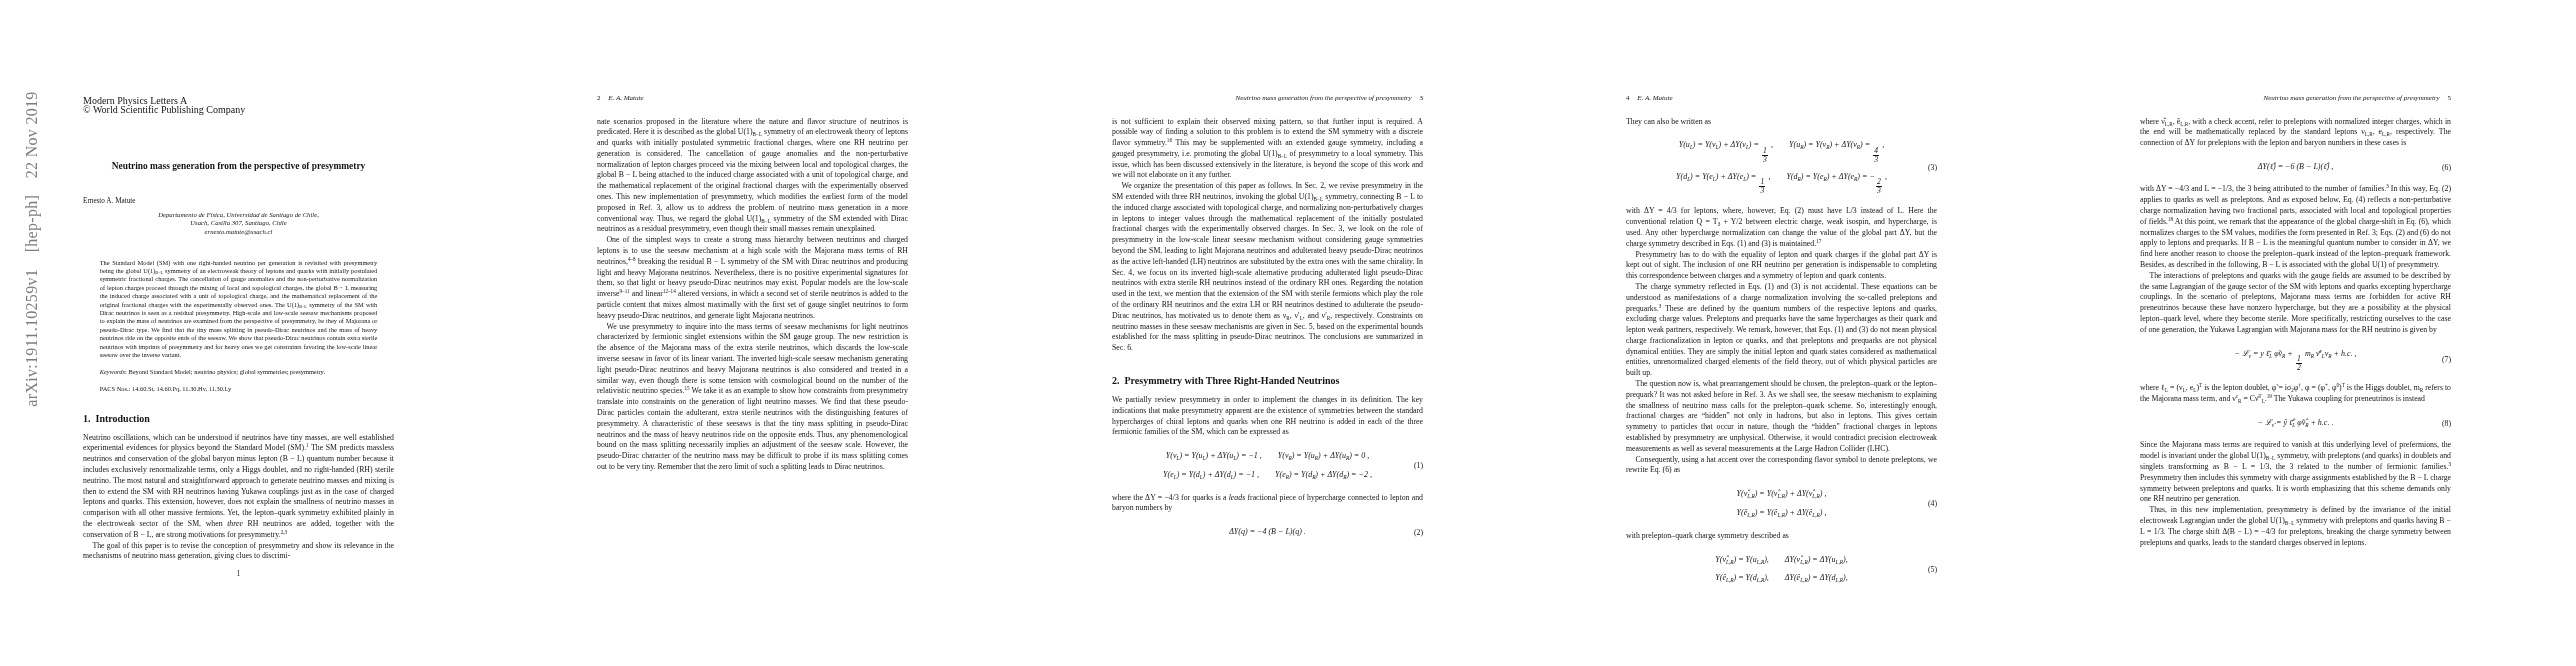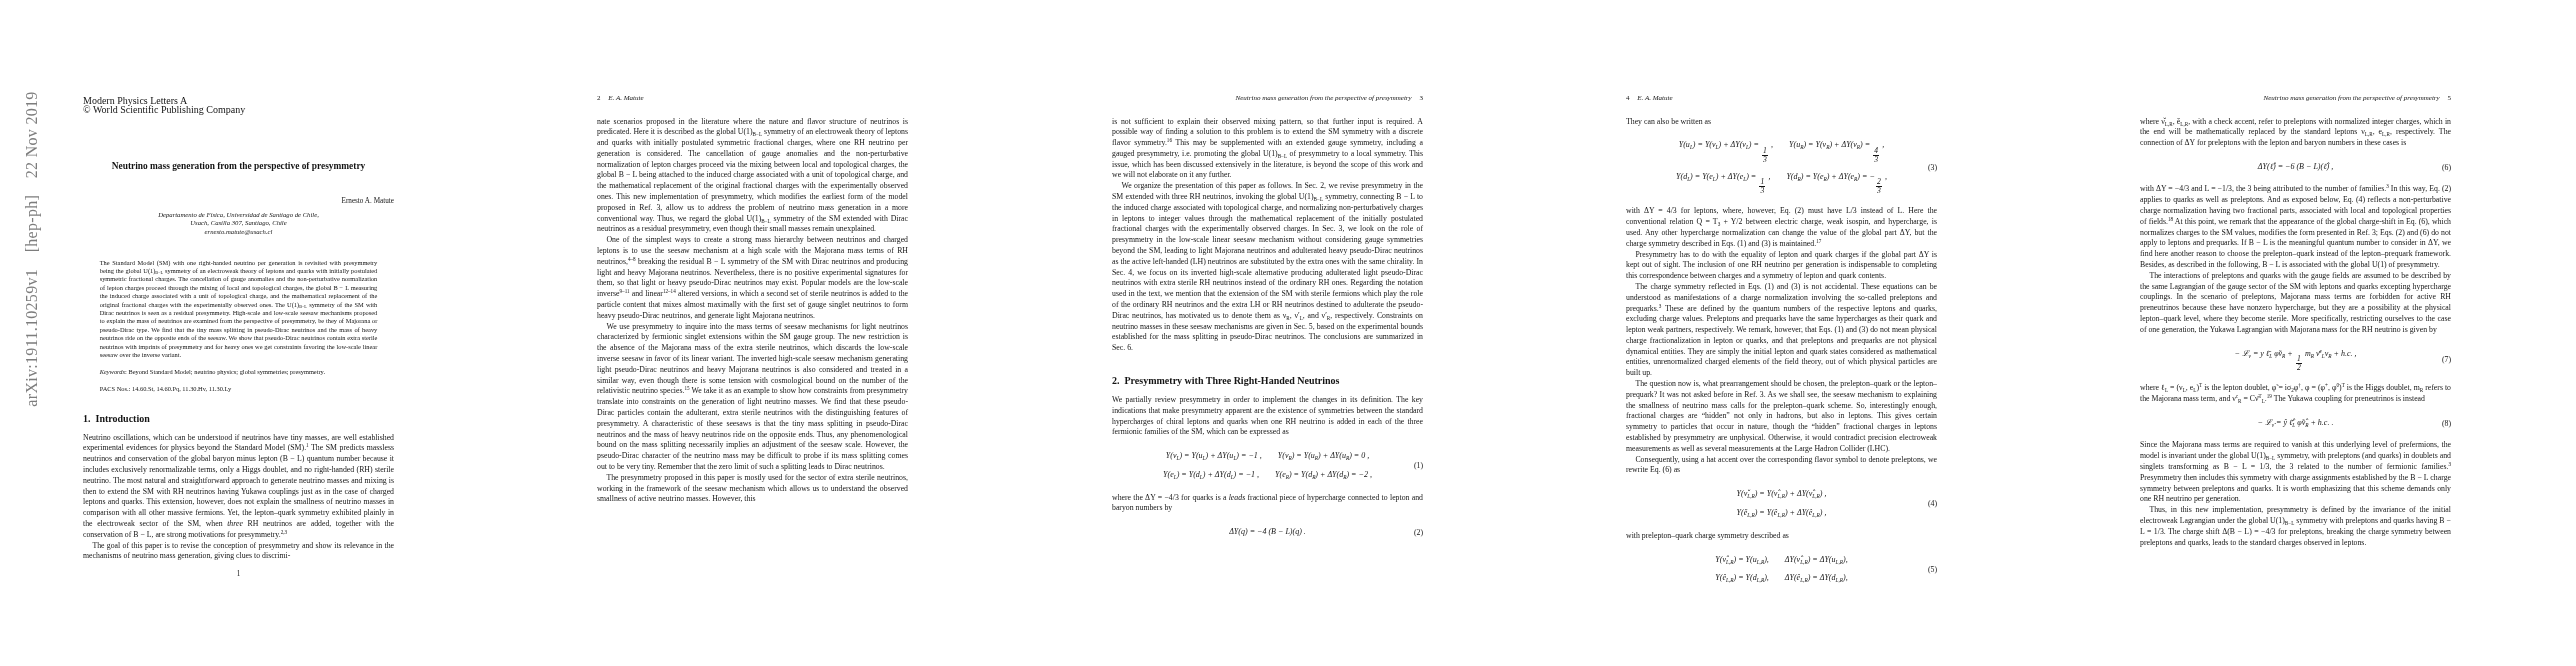--- a/index.html
+++ b/index.html
@@ -9,21 +9,21 @@
 
   #arxiv{position:absolute;left:-157px;top:240px;width:378px;text-align:center;
          transform:rotate(-90deg);transform-origin:center;color:#7d7d7d;
          font-size:16px;letter-spacing:0.3px;white-space:pre;}
 
   .page{position:absolute;top:0;width:311px;}
   #p1{left:83px}#p2{left:597px}#p3{left:1112px}#p4{left:1626px}#p5{left:2140px}
 
   .journal{margin-top:96px;font-size:10px;line-height:9px;}
   .title{margin-top:47px;text-align:center;font-weight:bold;font-size:9.4px;line-height:11.7px;}
-  .author{margin-top:24.5px;text-align:right;font-size:7.2px;}
+  .author{margin-top:24.5px;text-align:left;font-size:7.2px;}
   .affil{margin-top:5.6px;text-align:center;font-style:italic;font-size:6.7px;line-height:8.6px;}
   .abstract{margin:22px 16.7px 0;font-size:6.4px;line-height:8.4px;text-align:justify;}
   .keywords{margin:9px 16.7px 0;font-size:6.4px;line-height:8.3px;text-align:justify;}
   .pacs{margin:7.8px 16.7px 0;font-size:6.4px;}
   .section{margin-top:21px;margin-bottom:9px;font-weight:bold;font-size:10px;}
   .para{font-size:7.8px;line-height:10.8px;text-align:justify;margin:0;}
   .para.indent{text-indent:9.4px;}
   .para.start{margin-top:14.5px;}
   .pagenum{margin-top:7.8px;text-align:center;font-size:7.2px;}
 
@@ -70,21 +70,20 @@
       <div class="pagenum">1</div>
     </div>
   <div class="page" id="p2">
       <div class="runhead left">
         <div>2</div>
         <div class="rtitle">E. A. Matute</div>
       </div>
       <div class="para start">nate scenarios proposed in the literature where the nature and flavor structure of neutrinos is predicated. Here it is described as the global U(1)<sub>B−L</sub> symmetry of an electroweak theory of leptons and quarks with initially postulated symmetric fractional charges, where one RH neutrino per generation is considered. The cancellation of gauge anomalies and the non-perturbative normalization of lepton charges proceed via the mixing between local and topological charges, the global B − L being attached to the induced charge associated with a unit of topological charge, and the mathematical replacement of the original fractional charges with the experimentally observed ones. This new implementation of presymmetry, which modifies the earliest form of the model proposed in Ref. 3, allow us to address the problem of neutrino mass generation in a more conventional way. Thus, we regard the global U(1)<sub>B−L</sub> symmetry of the SM extended with Dirac neutrinos as a residual presymmetry, even though their small masses remain unexplained.</div>
       <div class="para indent">One of the simplest ways to create a strong mass hierarchy between neutrinos and charged leptons is to use the seesaw mechanism at a high scale with the Majorana mass terms of RH neutrinos,<sup>4–8</sup> breaking the residual B − L symmetry of the SM with Dirac neutrinos and producing light and heavy Majorana neutrinos. Nevertheless, there is no positive experimental signatures for them, so that light or heavy pseudo-Dirac neutrinos may exist. Popular models are the low-scale inverse<sup>9–11</sup> and linear<sup>12–14</sup> altered versions, in which a second set of sterile neutrinos is added to the particle content that mixes almost maximally with the first set of gauge singlet neutrinos to form heavy pseudo-Dirac neutrinos, and generate light Majorana neutrinos.</div>
       <div class="para indent">We use presymmetry to inquire into the mass terms of seesaw mechanisms for light neutrinos characterized by fermionic singlet extensions within the SM gauge group. The new restriction is the absence of the Majorana mass of the extra sterile neutrinos, which discards the low-scale inverse seesaw in favor of its linear variant. The inverted high-scale seesaw mechanism generating light pseudo-Dirac neutrinos and heavy Majorana neutrinos is also considered and treated in a similar way, even though there is some tension with cosmological bound on the number of the relativistic neutrino species.<sup>15</sup> We take it as an example to show how constraints from presymmetry translate into constraints on the generation of light neutrino masses. We find that these pseudo-Dirac particles contain the adulterant, extra sterile neutrinos with the distinguishing features of presymmetry. A characteristic of these seesaws is that the tiny mass splitting in pseudo-Dirac neutrinos and the mass of heavy neutrinos ride on the opposite ends. Thus, any phenomenological bound on the mass splitting necessarily implies an adjustment of the seesaw scale. However, the pseudo-Dirac character of the neutrino mass may be difficult to probe if its mass splitting comes out to be very tiny. Remember that the zero limit of such a splitting leads to Dirac neutrinos.</div>
-      <div class="para indent">The presymmetry proposed in this paper is mostly used for the sector of extra sterile neutrinos, working in the framework of the seesaw mechanism which allows us to understand the observed smallness of active neutrino masses. However, this</div>
     </div>
   <div class="page" id="p3">
       <div class="runhead right">
         <div class="rtitle">Neutrino mass generation from the perspective of presymmetry</div>
         <div>3</div>
       </div>
       <div class="para start">is not sufficient to explain their observed mixing pattern, so that further input is required. A possible way of finding a solution to this problem is to extend the SM symmetry with a discrete flavor symmetry.<sup>16</sup> This may be supplemented with an extended gauge symmetry, including a gauged presymmetry, i.e. promoting the global U(1)<sub>B−L</sub> of presymmetry to a local symmetry. This issue, which has been discussed extensively in the literature, is beyond the scope of this work and we will not elaborate on it any further.</div>
       <div class="para indent">We organize the presentation of this paper as follows. In Sec. 2, we revise presymmetry in the SM extended with three RH neutrinos, invoking the global U(1)<sub>B−L</sub> symmetry, connecting B − L to the induced charge associated with topological charge, and normalizing non-perturbatively charges in leptons to integer values through the mathematical replacement of the initially postulated fractional charges with the experimentally observed charges. In Sec. 3, we look on the role of presymmetry in the low-scale linear seesaw mechanism without considering gauge symmetries beyond the SM, leading to light Majorana neutrinos and adulterated heavy pseudo-Dirac neutrinos as the active left-handed (LH) neutrinos are substituted by the extra ones with the same chirality. In Sec. 4, we focus on its inverted high-scale alternative producing adulterated light pseudo-Dirac neutrinos with extra sterile RH neutrinos instead of the ordinary RH ones. Regarding the notation used in the text, we mention that the extension of the SM with sterile fermions which play the role of the ordinary RH neutrinos and the extra LH or RH neutrinos destined to adulterate the pseudo-Dirac neutrinos, has motivated us to denote them as ν<sub>R</sub>, ν′<sub>L</sub>, and ν′<sub>R</sub>, respectively. Constraints on neutrino masses in these seesaw mechanisms are given in Sec. 5, based on the experimental bounds established for the mass splitting in pseudo-Dirac neutrinos. The conclusions are summarized in Sec. 6.</div>
       <div class="section">2. Presymmetry with Three Right-Handed Neutrinos</div>
       <div class="para">We partially review presymmetry in order to implement the changes in its definition. The key indications that make presymmetry apparent are the existence of symmetries between the standard hypercharges of chiral leptons and quarks when one RH neutrino is added in each of the three fermionic families of the SM, which can be expressed as</div>

